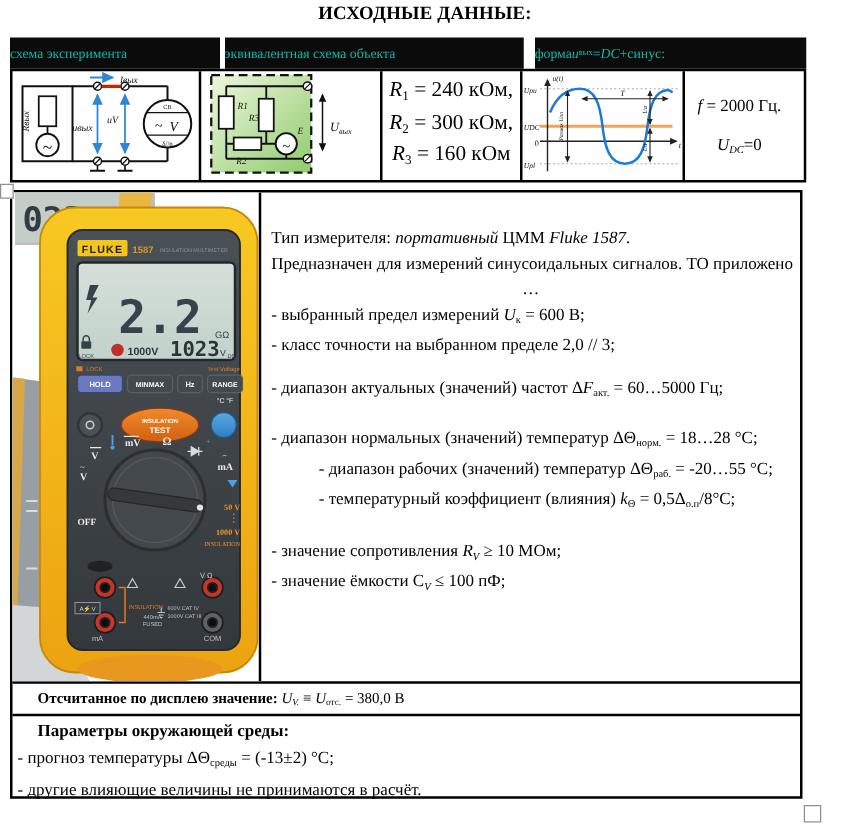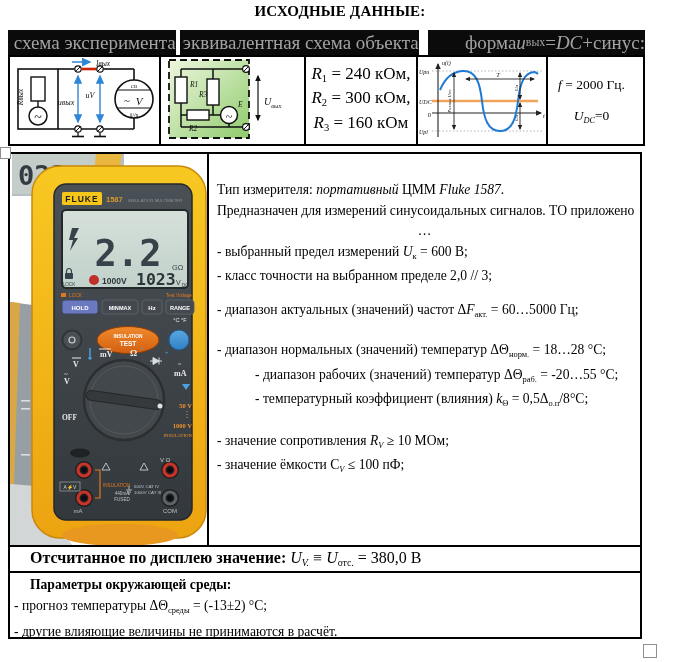--- a/index.html
+++ b/index.html
@@ -6,42 +6,42 @@
   body{width:680px;height:662px;background:#fff;position:relative;overflow:hidden;
        font-family:"Liberation Serif",serif;color:#000;}
   .abs{position:absolute}
   .i{font-style:italic}
   .b{font-weight:bold}
   .sub{font-size:0.62em;vertical-align:-0.32em}
   #doc-title{top:3px;left:0;width:680px;text-align:center;font-size:15px;font-weight:bold;letter-spacing:.2px}
   
   #t1{left:8px;top:30px;width:637px}
   #t1 .hdr{display:flex;height:25px}
-  #t1 .hcell{background:#0b0b0b;color:#a3a3a3;font-size:19px;display:flex;align-items:center;justify-content:flex-end}
+  #t1 .hcell{background:#0b0b0b;color:#14b8a6;font-size:11px;display:flex;align-items:center;justify-content:flex-start}
   #t1 .hc1{width:169px;margin-right:4px}
   #t1 .hc2{width:241px;margin-right:9px}
   #t1 .hc3{width:219px}
   #t1 .bodyrow{display:flex;border:2px solid #000;height:87px;box-sizing:content-box;background:#fff}
   #t1 .bc{border-right:2px solid #000;height:87px;box-sizing:border-box}
   #t1 .bc:last-child{border-right:none}
   .rcell{width:112px;display:flex;flex-direction:column;justify-content:center;align-items:center}
   .rcell .line{line-height:19px;font-size:17px;white-space:nowrap}
   .sigcell{width:87px;display:flex;flex-direction:column;justify-content:center;align-items:center;gap:15px;font-size:13.5px;text-align:center}
   
   #t2{left:8px;top:152px;width:634px;height:487px;border:2px solid #000;box-sizing:border-box;background:#fff}
   #t2 .rowA{display:flex;height:391px}
   #t2 .photocell{width:199px;border-right:2px solid #000;box-sizing:border-box;background:#fff;overflow:hidden}
   #t2 .textcell{flex:1;padding-top:26px;font-size:13.6px;overflow:hidden}
   #t2 .textcell .line{line-height:20.5px;padding-left:8px;white-space:nowrap}
   #t2 .textcell .center{text-align:center;padding-left:0}
   #t2 .textcell .indent{padding-left:46px}
   #t2 .textcell .g14{margin-top:14px}
   #t2 .textcell .g16{margin-top:16px}
   #t2 .textcell .g18{margin-top:18px}
-  #t2 .rowB{border-top:2px solid #000;height:26px;box-sizing:border-box;display:flex;align-items:center;font-size:16px}
+  #t2 .rowB{border-top:2px solid #000;height:26px;box-sizing:border-box;display:flex;align-items:center;font-size:12px}
   #t2 .rowB .line{padding-left:20px;white-space:nowrap}
   #t2 .rowC{border-top:2px solid #000;height:64px;box-sizing:border-box;padding-top:1px;font-size:13.6px}
   #t2 .rowC .line{line-height:21px;padding-left:4px;white-space:nowrap}
   #t2 .rowC .ind20{padding-left:20px}
   .marker{border:1px solid #909090;background:#fff}
   #marker-top{left:0;top:147px;width:9px;height:10px}
   #marker-bottom{left:643px;top:644px;width:12px;height:12px}
   svg{display:block}
   svg text{font-family:"Liberation Serif",serif}
   .sanstxt{font-family:"Liberation Sans",sans-serif}

